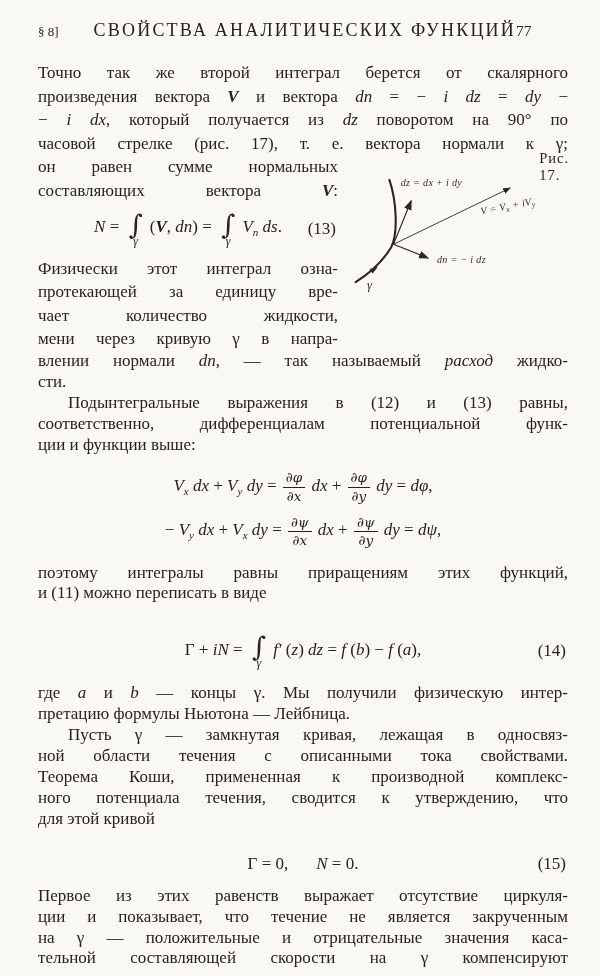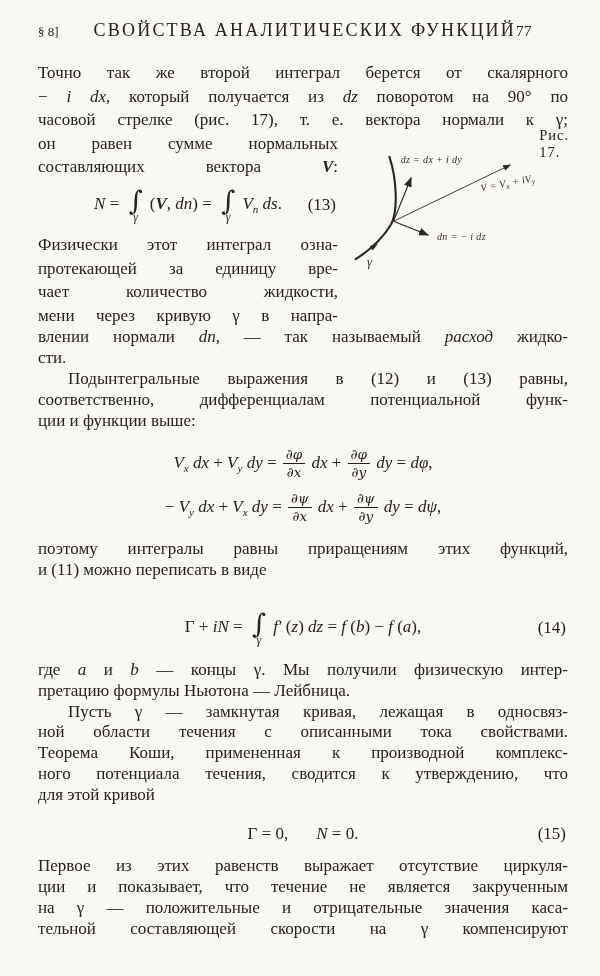--- a/index.html
+++ b/index.html
@@ -24,21 +24,21 @@
   .s-i{font-style:italic;}
   .s-bi{font-style:italic;font-weight:700;}
   .msub{font-style:italic;font-size:11px;}
   
   .eqrow{position:relative;text-align:center;white-space:nowrap;}
   .eqno{position:absolute;right:2px;top:50%;transform:translateY(-50%);}
   .eq-13{margin:8px 0 10px;}
   .eq-pot{margin:15px 0 10px;}
   .eq-str{margin:10px 0 14px;}
   .eq-14{margin:29px 0 14px;}
-  .eq-15{margin:18px 0 12px;}
+  .eq-15{margin:24px 0 12px;}
   .int{display:inline-block;vertical-align:middle;text-align:center;line-height:1;margin:0 3px 0 5px;}
   .int-g{display:block;font-size:27px;font-family:"DejaVu Serif","DejaVu Sans",serif;}
   .int-l{display:block;font-size:12px;font-style:italic;margin-top:-3px;}
   .frac{display:inline-block;vertical-align:middle;text-align:center;font-style:italic;
         font-size:13.5px;line-height:1.15;margin:0 2px;font-family:"DejaVu Serif",serif;}
   .frac .num{display:block;border-bottom:1px solid #241f1b;padding:0 3px 1px;}
   .frac .den{display:block;padding-top:1px;}
   .gap{display:inline-block;}
   
   .wrapgrid{display:flex;align-items:flex-start;}
@@ -57,20 +57,21 @@
 <div class="page">
 
   <header class="hdr">
     <span class="hdr-sec">§ 8]</span>
     <span class="hdr-title">СВОЙСТВА АНАЛИТИЧЕСКИХ ФУНКЦИЙ</span>
     <span class="hdr-num">77</span>
   </header>
 
   <div id="flow-a">
       <div class="tline just"><span class="s-n">Точно так же второй интеграл берется от скалярного</span></div>
+      <div class="tline just"><span class="s-n">произведения вектора </span><span class="s-bi">V</span><span class="s-n"> и вектора </span><span class="s-i">dn</span><span class="s-n"> = − </span><span class="s-i">i dz</span><span class="s-n"> = </span><span class="s-i">dy</span><span class="s-n"> −</span></div>
       <div class="tline just"><span class="s-n">− </span><span class="s-i">i dx</span><span class="s-n">, который получается из </span><span class="s-i">dz</span><span class="s-n"> поворотом на 90° по</span></div>
       <div class="tline just"><span class="s-n">часовой стрелке (рис. 17), т. е. вектора нормали к γ;</span></div>
     </div>
 
   <div class="wrapgrid">
     <div id="col-left">
         <div class="tline just"><span class="s-n">он равен сумме нормальных</span></div>
         <div class="tline just"><span class="s-n">составляющих вектора </span><span class="s-bi">V</span><span class="s-n">:</span></div>
         <div class="eqrow eq-13"><span><span class="s-i">N</span><span class="s-n"> = </span><span class="int"><span class="int-g">∫</span><span class="int-l">γ</span></span><span class="s-n"> (</span><span class="s-bi">V</span><span class="s-n">, </span><span class="s-i">dn</span><span class="s-n">) = </span><span class="int"><span class="int-g">∫</span><span class="int-l">γ</span></span><span class="s-n"> </span><span class="s-i">V</span><sub class="msub">n</sub><span class="s-i"> ds</span><span class="s-n">.</span></span><span class="eqno">(13)</span></div>
         <div class="tline just"><span class="s-n">Физически этот интеграл озна-</span></div>

